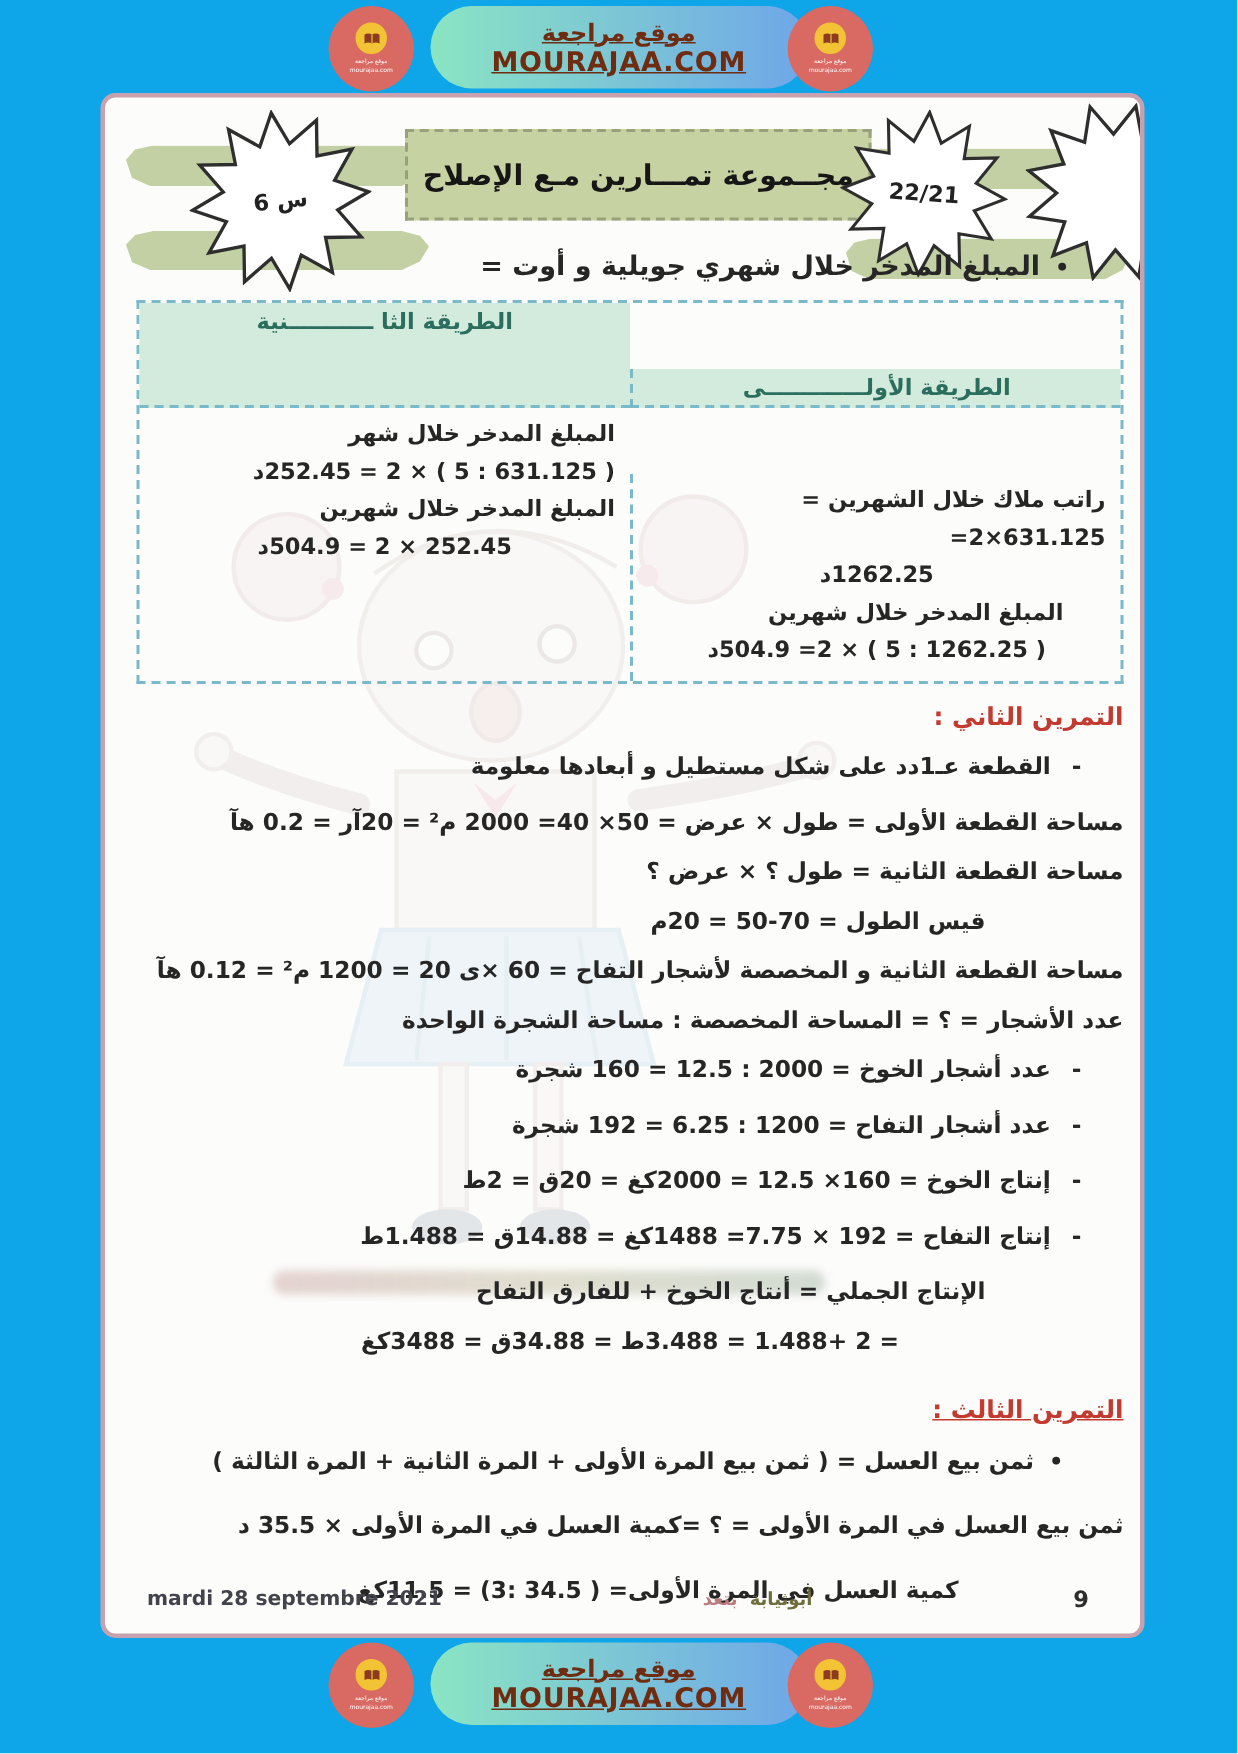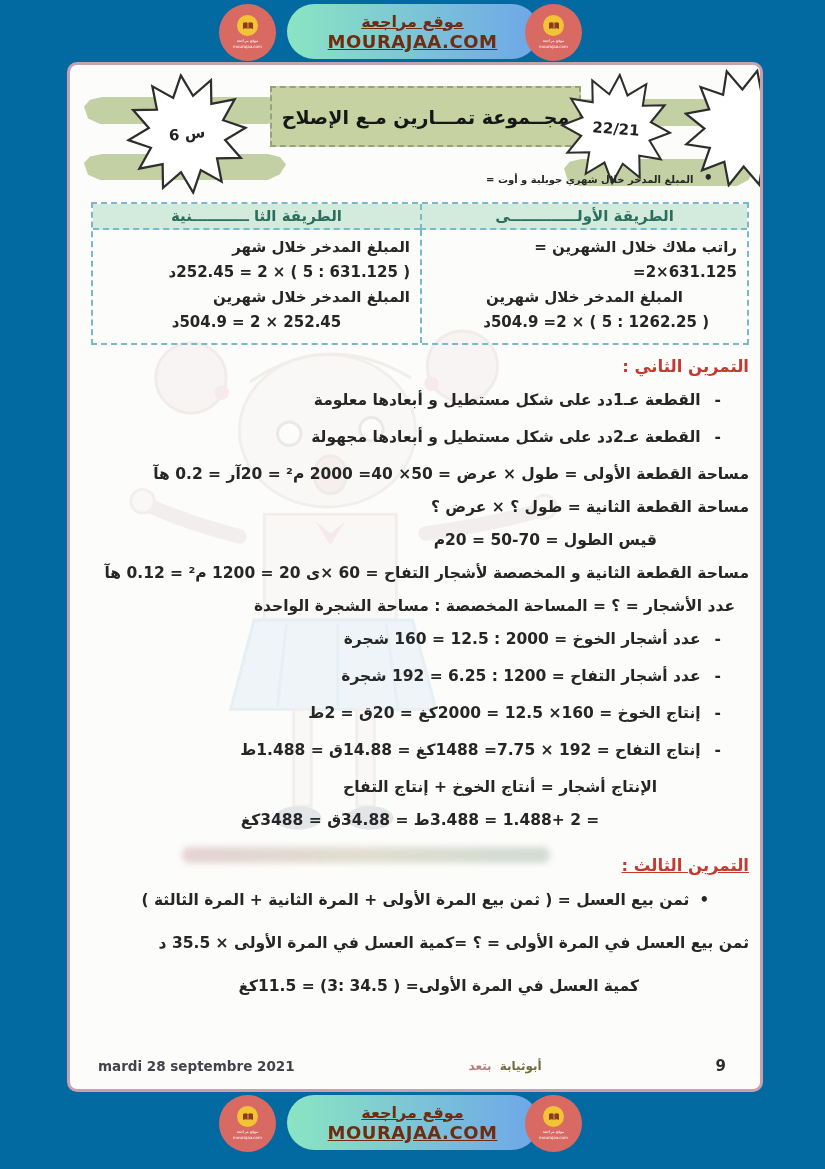--- a/index.html
+++ b/index.html
@@ -1,17 +1,17 @@
 <!DOCTYPE html>
 <html lang="ar"><head>
 <meta charset="utf-8">
 <style>
   html,body{margin:0;padding:0;}
   body{font-family:"DejaVu Sans","Liberation Sans",sans-serif;}
-  .stage{position:relative;width:825px;height:1169px;background:#0369a1;overflow:hidden;}
+  .stage{position:relative;width:825px;height:1169px;background:#0ea5e9;overflow:hidden;}
 
   
   .site-banner{position:absolute;left:0;width:100%;height:64px;}
   .site-banner.top{top:0;}
   .site-banner.bottom{top:1088px;height:81px;}
   .banner-pill{position:absolute;left:50%;transform:translateX(-50%);top:4px;width:252px;height:55px;
     border-radius:28px;background:linear-gradient(90deg,#8ae5c2,#6ea6e9);
     display:flex;flex-direction:column;align-items:center;justify-content:center;gap:0;}
   .site-banner.bottom .banner-pill{top:7px;}
   .site-ar{font-size:16px;font-weight:bold;color:#6f2c10;text-decoration:underline;cursor:pointer;}
@@ -50,35 +50,35 @@
   .watermark{position:absolute;left:55px;top:250px;width:440px;height:560px;opacity:.3;z-index:1;pointer-events:none;}
   .scribble{position:absolute;left:112px;top:782px;width:368px;height:16px;border-radius:8px;z-index:1;
     background:linear-gradient(90deg,rgba(189,142,142,.38),rgba(166,160,118,.32),rgba(120,150,130,.32));filter:blur(3px);}
 
   
   .content{position:absolute;left:21px;top:99px;width:658px;direction:rtl;text-align:right;
     color:#262626;font-weight:700;font-size:15.5px;z-index:4;}
   .line{margin:0 0 5px;line-height:28px;}
   .bullet::before{content:"•";margin-left:10px;font-size:15px;}
   .dash::before{content:"-";margin-left:14px;font-weight:800;}
-  .intro{margin:0 36px 8px 0;font-size:10px;text-align:right;}
+  .intro{margin:0 36px 8px 0;font-size:18px;text-align:right;}
 
   .method-table{display:grid;grid-template-columns:1fr 1fr;border:2px dashed #79b9c9;margin:2px 0 4px;}
   .th{background:#d2ebdc;color:#2c6e5e;font-size:15px;font-weight:800;text-align:center;
     padding:3px 6px;border-bottom:2px dashed #79b9c9;}
-  .th.first,.td.first{border-left:2px dashed #79b9c9;}
+  .th.first,.td.first{border-left:2px dashed #79b9c9;margin-top:44px;}
   .td{padding:5px 10px 8px;min-height:92px;font-size:15px;line-height:25px;}
   .td p{margin:0;}
   .td.first p:nth-child(2){text-align:center;}
   .td.first p:nth-child(3){margin-right:28px;}
   .td.first p:nth-child(4){text-align:center;}
   .td.second p:nth-child(4){text-align:center;}
 
   .ex-heading{color:#c33a30;font-size:16.5px;font-weight:800;margin:12px 0 10px;}
-  .mr-sm{margin-right:14px;}
+  .mr-sm{}
   .mr-md{margin-right:28px;}
   .mr-bullet{margin-right:40px;}
   .mr-lg{margin-right:92px;}
   .mr-xl{margin-right:110px;}
   .centered{text-align:center;}
   .gap-b{margin-bottom:9px;}
   .ex3-line{line-height:30px;margin-bottom:13px;}
   .ex3-head{margin-top:22px;text-decoration:underline;}
 
   .doc-footer{position:absolute;left:28px;right:34px;bottom:14px;display:flex;align-items:center;
@@ -185,49 +185,49 @@
 
     <div class="content">
 
       <p class="line bullet intro">المبلغ المدخر خلال شهري جويلية و أوت =</p>
 
       <div class="method-table">
         <div class="th first">الطريقة الأولـــــــــــــى</div>
         <div class="th">الطريقة الثا ـــــــــــنية</div>
         <div class="td first">
           <p>راتب ملاك خلال الشهرين = 631.125×2=</p>
+          <p>1262.25د</p>
           <p>المبلغ المدخر خلال شهرين</p>
           <p>( 1262.25 : 5 ) × 2= 504.9د</p>
         </div>
         <div class="td second">
           <p>المبلغ المدخر خلال شهر</p>
           <p>( 631.125 : 5 ) × 2 = 252.45د</p>
           <p>المبلغ المدخر خلال شهرين</p>
           <p>252.45 × 2 = 504.9د</p>
         </div>
       </div>
 
       <h3 class="ex-heading">التمرين الثاني :</h3>
 
       <p class="line dash mr-md gap-b">القطعة عـ1دد على شكل مستطيل و أبعادها معلومة</p>
-      <p class="line dash mr-md gap-b">القطعة عـ2دد على شكل مستطيل و أبعادها مجهولة</p>
 
       <p class="line">مساحة القطعة الأولى = طول × عرض = 50× 40= 2000 م² = 20آر = 0.2 هآ</p>
       <p class="line">مساحة القطعة الثانية = طول ؟ × عرض ؟</p>
       <p class="line mr-lg">قيس الطول = 70-50 = 20م</p>
       <p class="line">مساحة القطعة الثانية و المخصصة لأشجار التفاح = 60 ×ى 20 = 1200 م² = 0.12 هآ</p>
 
       <p class="line mr-sm">عدد الأشجار = ؟ = المساحة المخصصة : مساحة الشجرة الواحدة</p>
 
       <p class="line dash mr-md gap-b">عدد أشجار الخوخ = 2000 : 12.5 = 160 شجرة</p>
       <p class="line dash mr-md gap-b">عدد أشجار التفاح = 1200 : 6.25 = 192 شجرة</p>
       <p class="line dash mr-md gap-b">إنتاج الخوخ = 160× 12.5 = 2000كغ = 20ق = 2ط</p>
       <p class="line dash mr-md gap-b">إنتاج التفاح = 192 × 7.75= 1488كغ = 14.88ق = 1.488ط</p>
 
-      <p class="line mr-lg">الإنتاج أشجار = أنتاج الخوخ + إنتاج التفاح</p>
+      <p class="line mr-lg">الإنتاج الجملي = أنتاج الخوخ + للفارق التفاح</p>
       <p class="line centered">= 2 +1.488 = 3.488ط = 34.88ق = 3488كغ</p>
 
       <h3 class="ex-heading ex3-head">التمرين الثالث :</h3>
 
       <p class="line bullet mr-bullet ex3-line">ثمن بيع العسل = ( ثمن بيع المرة الأولى + المرة الثانية + المرة الثالثة )</p>
       <p class="line ex3-line">ثمن بيع العسل في المرة الأولى = ؟ =كمية العسل في المرة الأولى × 35.5 د</p>
       <p class="line ex3-line mr-xl">كمية العسل في المرة الأولى= ( 34.5 :3)  = 11.5كغ</p>
 
     </div>
 

